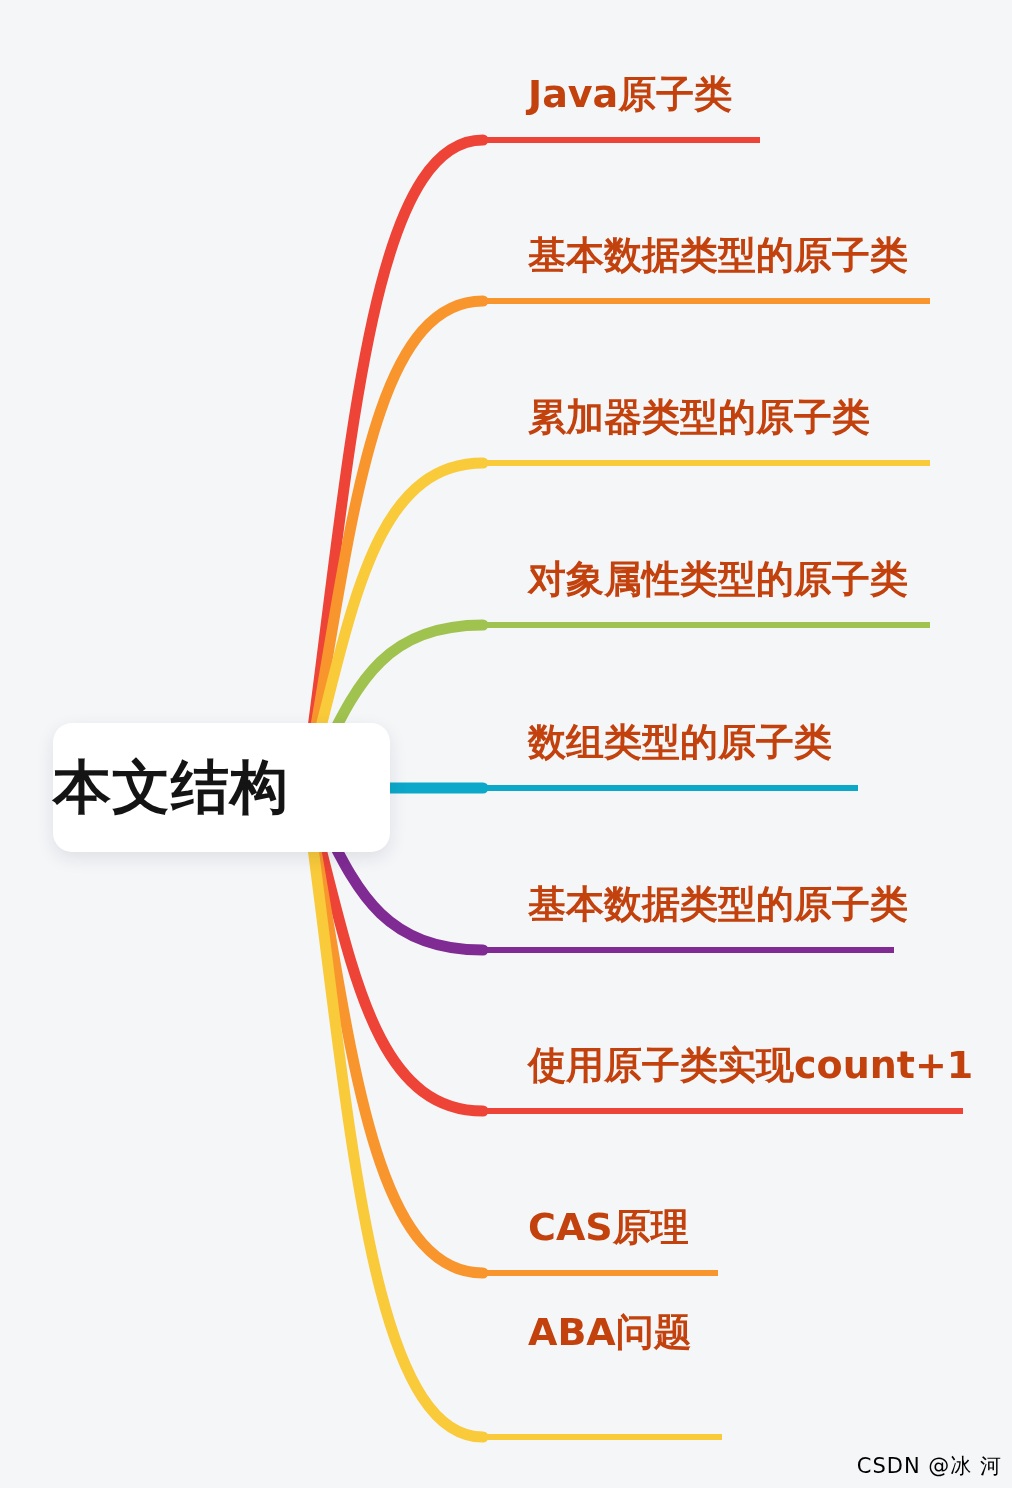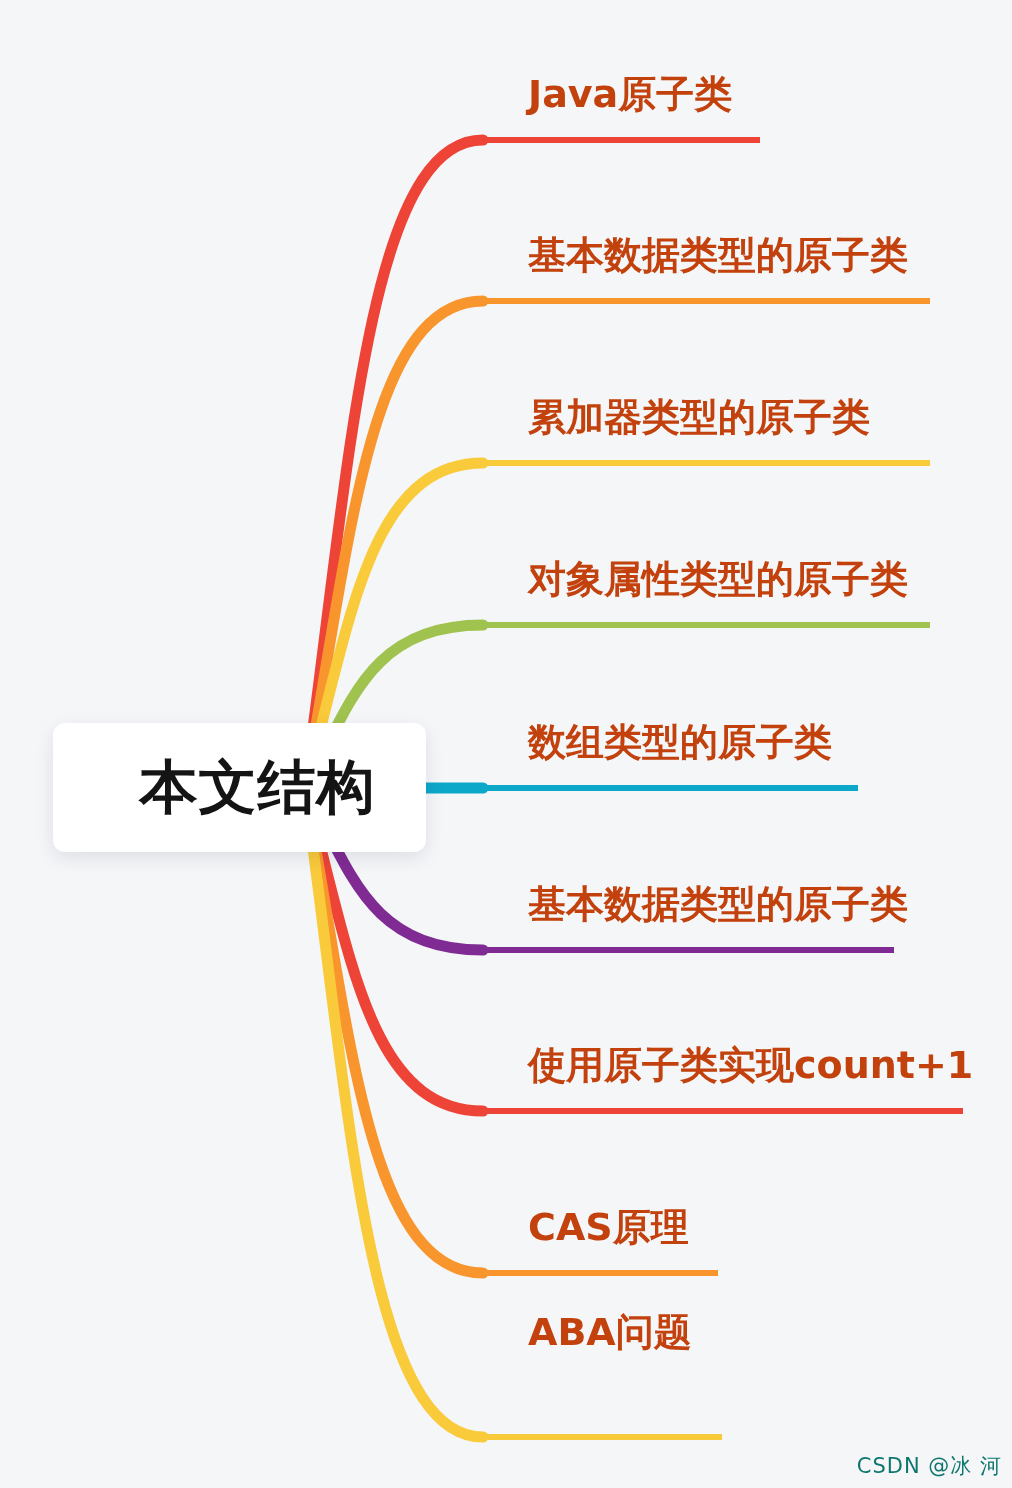--- a/index.html
+++ b/index.html
@@ -22,26 +22,24 @@
     height: 1488px;
     display: block;
   }
   .center-node {
     position: absolute;
     left: 53px;
     top: 723px;
     width: 337px;
     height: 129px;
     background: #ffffff;
-    border-radius: 12px;
+    border-radius: 19px;
     box-shadow: 0 6px 18px rgba(20, 30, 60, 0.10);
     display: flex;
     align-items: center;
-    justify-content: center;
-    padding-left: 36px;
   }
   .center-node .title {
     font-size: 58px;
     font-weight: 900;
     color: #141414;
     letter-spacing: 1px;
     white-space: nowrap;
   }
   .branch-label {
     position: absolute;
@@ -98,15 +96,15 @@
       <div class="branch-label" style="top: 235px;">基本数据类型的原子类</div>
       <div class="branch-label" style="top: 397px;">累加器类型的原子类</div>
       <div class="branch-label" style="top: 559px;">对象属性类型的原子类</div>
       <div class="branch-label" style="top: 722px; text-align: center;">数组类型的原子类</div>
       <div class="branch-label" style="top: 884px;">基本数据类型的原子类</div>
       <div class="branch-label" style="top: 1045px;">使用原子类实现count+1</div>
       <div class="branch-label" style="top: 1207px;">CAS原理</div>
       <div class="branch-label" style="top: 1312px;">ABA问题</div>
     </div>
 
-  <div class="watermark" style="color: #0f766e;">CSDN @冰 河</div>
+  <div class="watermark" style="color: #000000;">CSDN @冰 河</div>
 
 </div>
 
 </body></html>

